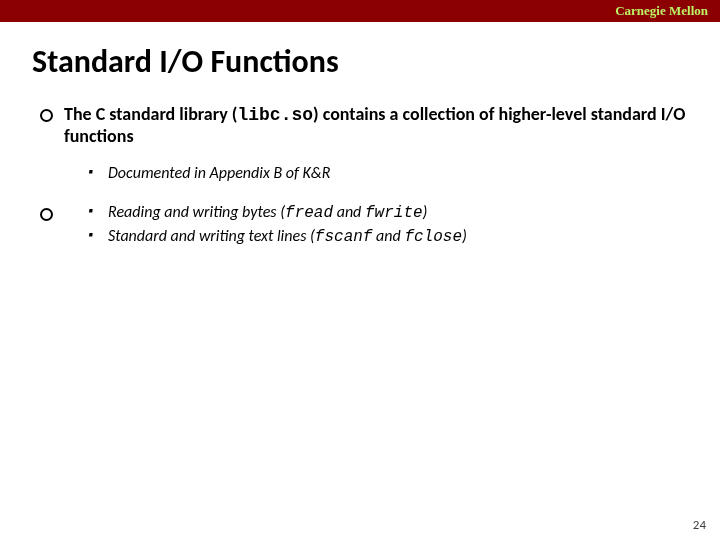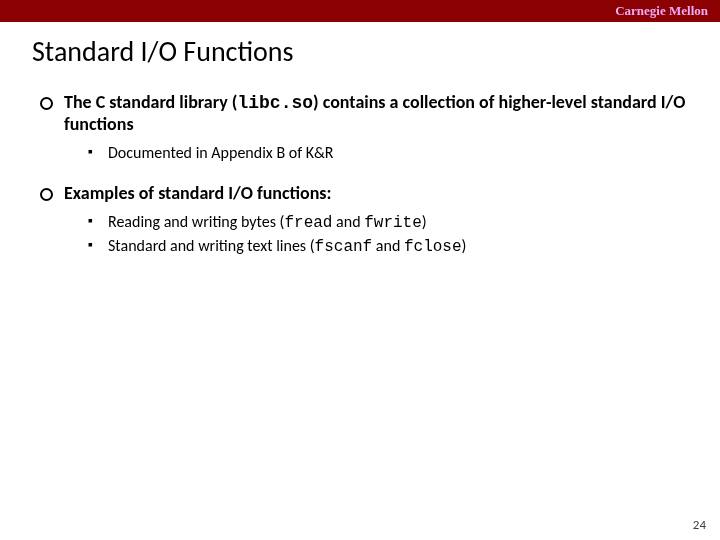--- a/index.html
+++ b/index.html
@@ -12,33 +12,34 @@
     color: #000;
   }
   .header-bar {
     width: 100%;
     height: 22px;
     background: #8b0000;
     text-align: right;
     padding-right: 12px;
   }
   .header-bar span {
-    color: #f0abfc;
+    color: #bef264;
     font-size: 13px;
     font-weight: bold;
     font-family: "Times New Roman", serif;
     line-height: 22px;
   }
   .content {
     padding: 12px 32px 0 32px;
   }
   h1 {
-    font-size: 28px;
-    font-weight: normal;
+    font-size: 32px;
+    font-weight: bold;
     margin-bottom: 22px;
+    margin-top: 8px;
   }
   ul.main {
     list-style: none;
     padding-left: 8px;
   }
   ul.main > li {
     position: relative;
     padding-left: 24px;
     font-size: 18px;
     font-weight: bold;
@@ -50,22 +51,23 @@
     left: 0;
     top: 6px;
     width: 9px;
     height: 9px;
     border: 2px solid #000;
     border-radius: 50%;
   }
   ul.sub {
     list-style: none;
     padding-left: 24px;
-    margin-top: 8px;
+    margin-top: 16px;
     margin-bottom: 20px;
+    font-style: italic;
   }
   ul.sub > li {
     position: relative;
     padding-left: 20px;
     font-size: 16px;
     font-weight: normal;
     margin-bottom: 4px;
   }
   ul.sub > li::before {
     content: "▪";
@@ -99,21 +101,20 @@
     <li>
       <span>
         <span>The C standard library (</span><span class="mono">libc.so</span><span>) contains a collection of higher-level standard I/O functions</span>
       </span>
       <ul class="sub">
         <li><span>Documented in Appendix B of K&amp;R</span></li>
       </ul>
     </li>
 
     <li>
-      <span>Examples of standard I/O functions:</span>
       <ul class="sub">
         <li>
           <span>Reading and writing bytes (</span><span class="mono">fread</span><span> and </span><span class="mono">fwrite</span><span>)</span>
         </li>
         <li>
           <span>Standard and writing text lines (</span><span class="mono">fscanf</span><span> and </span><span class="mono">fclose</span><span>)</span>
         </li>
       </ul>
     </li>
   </ul>

